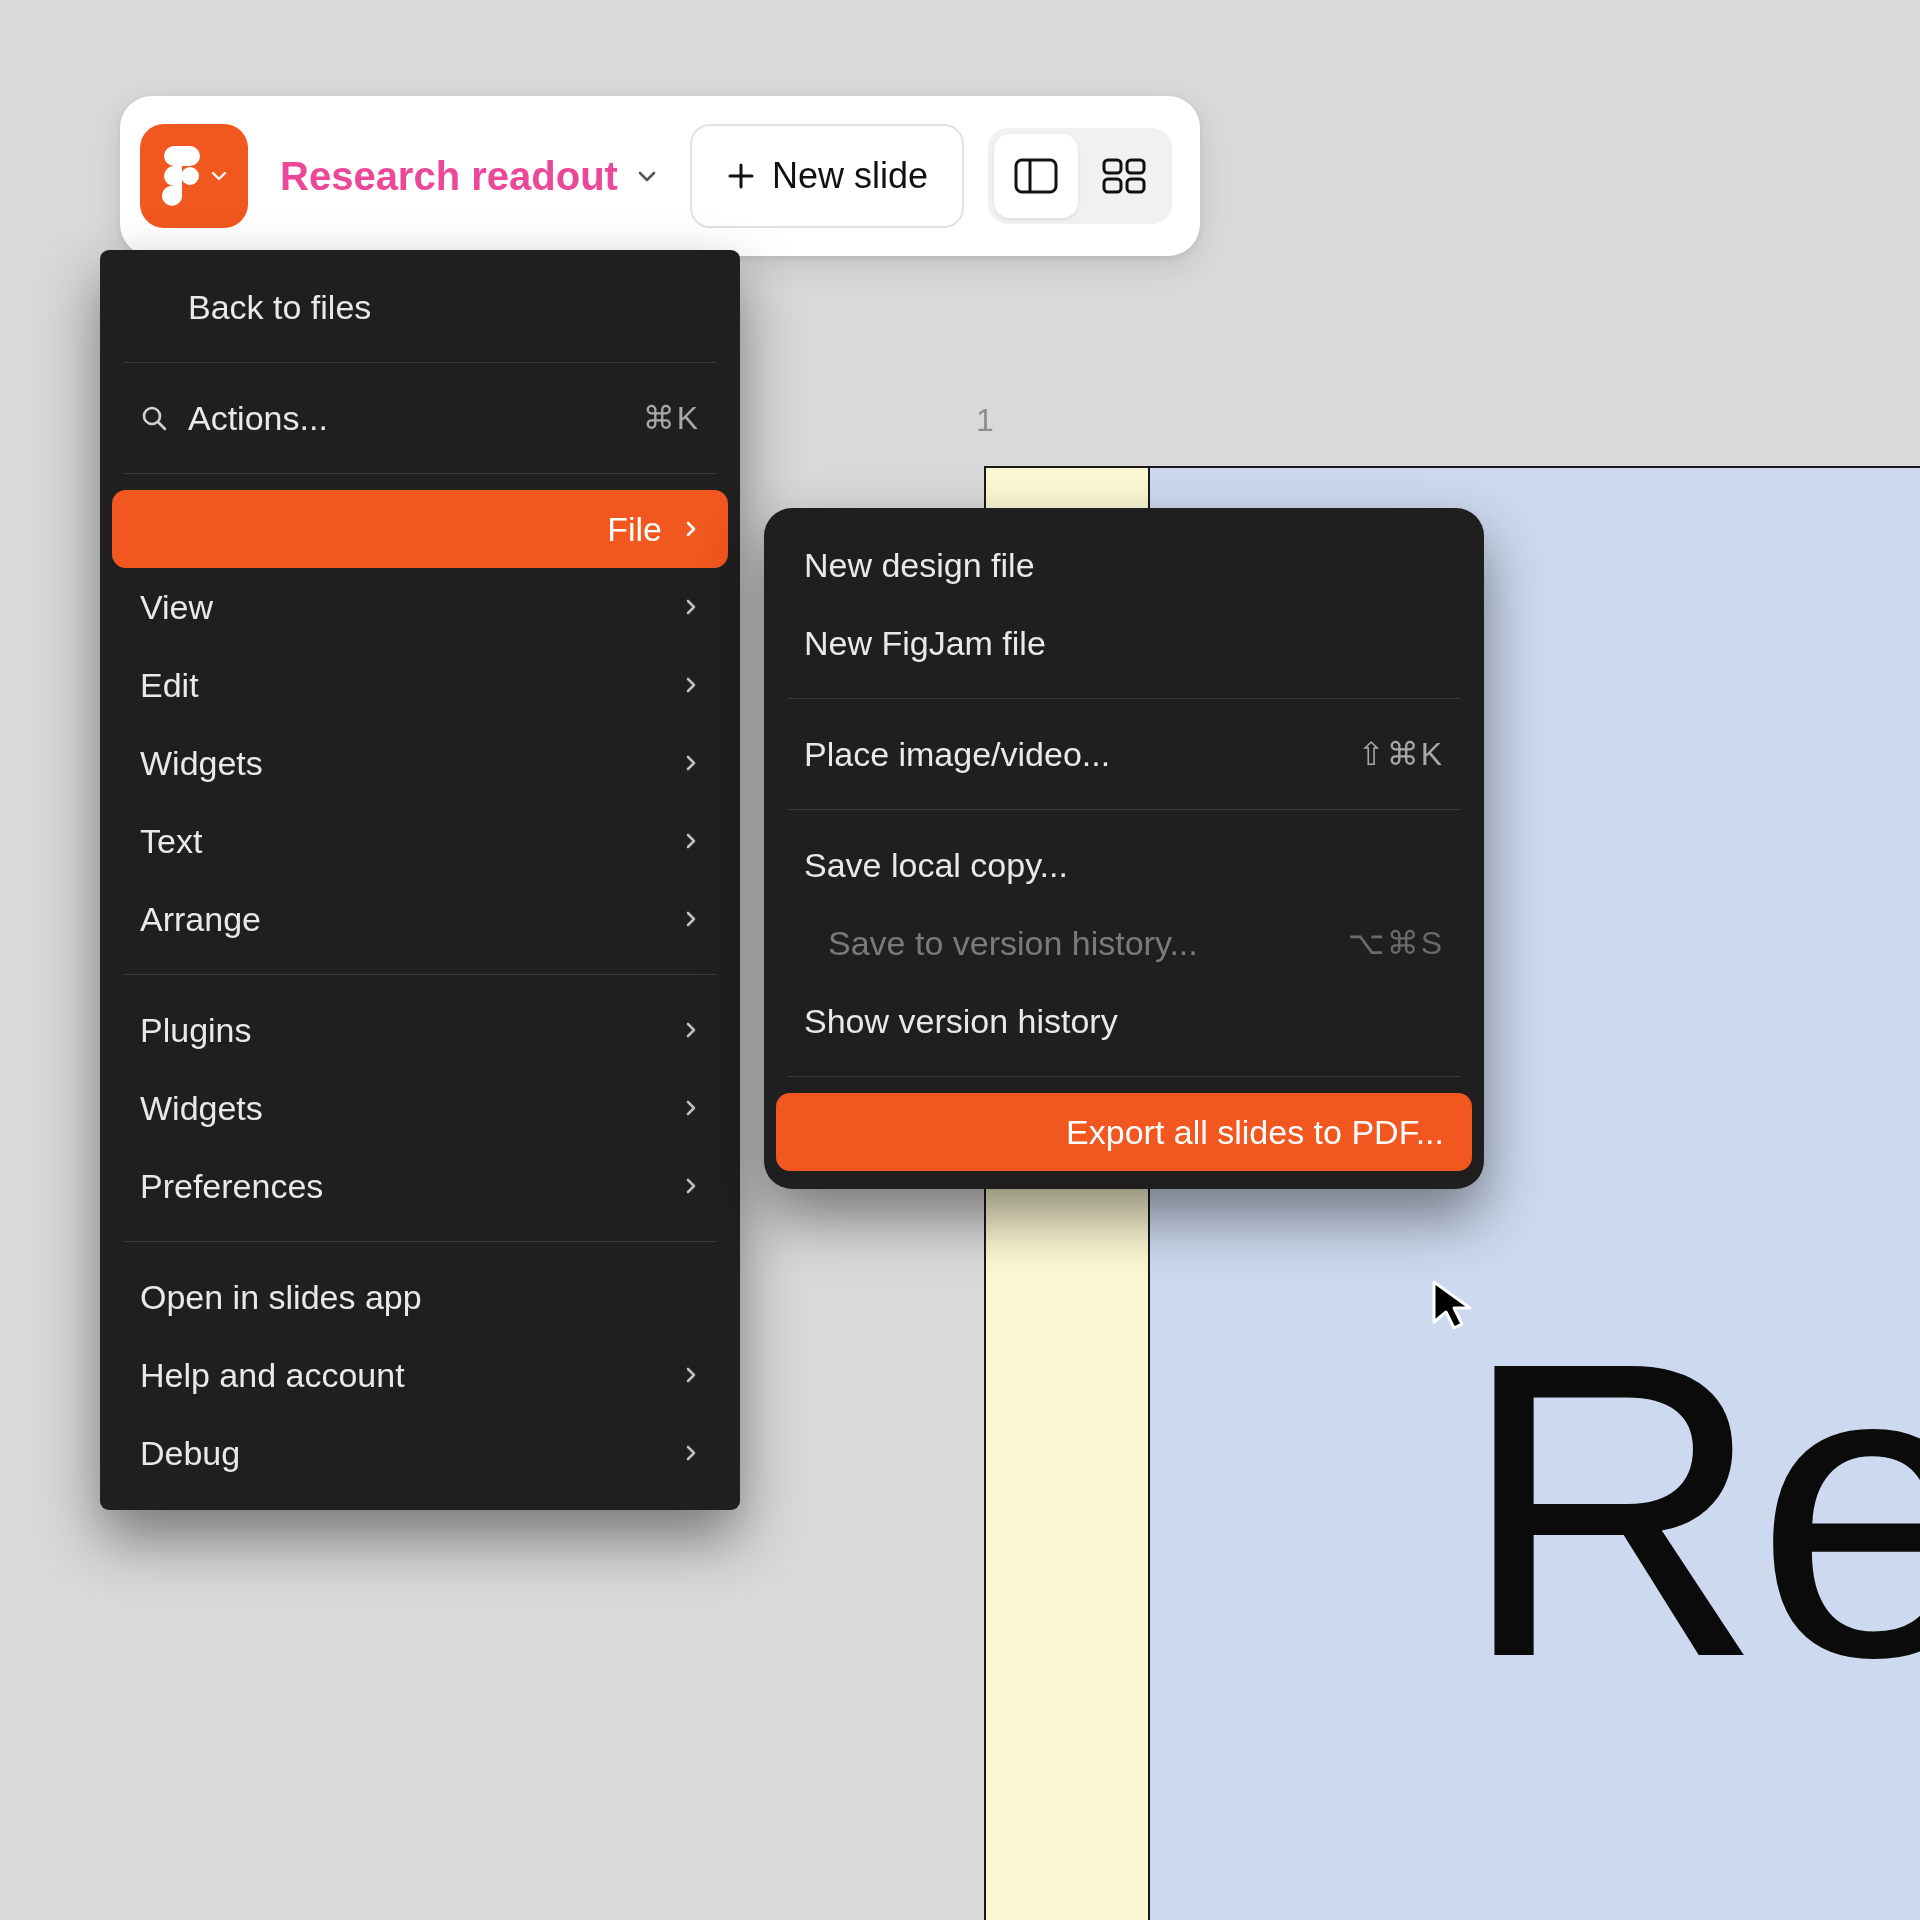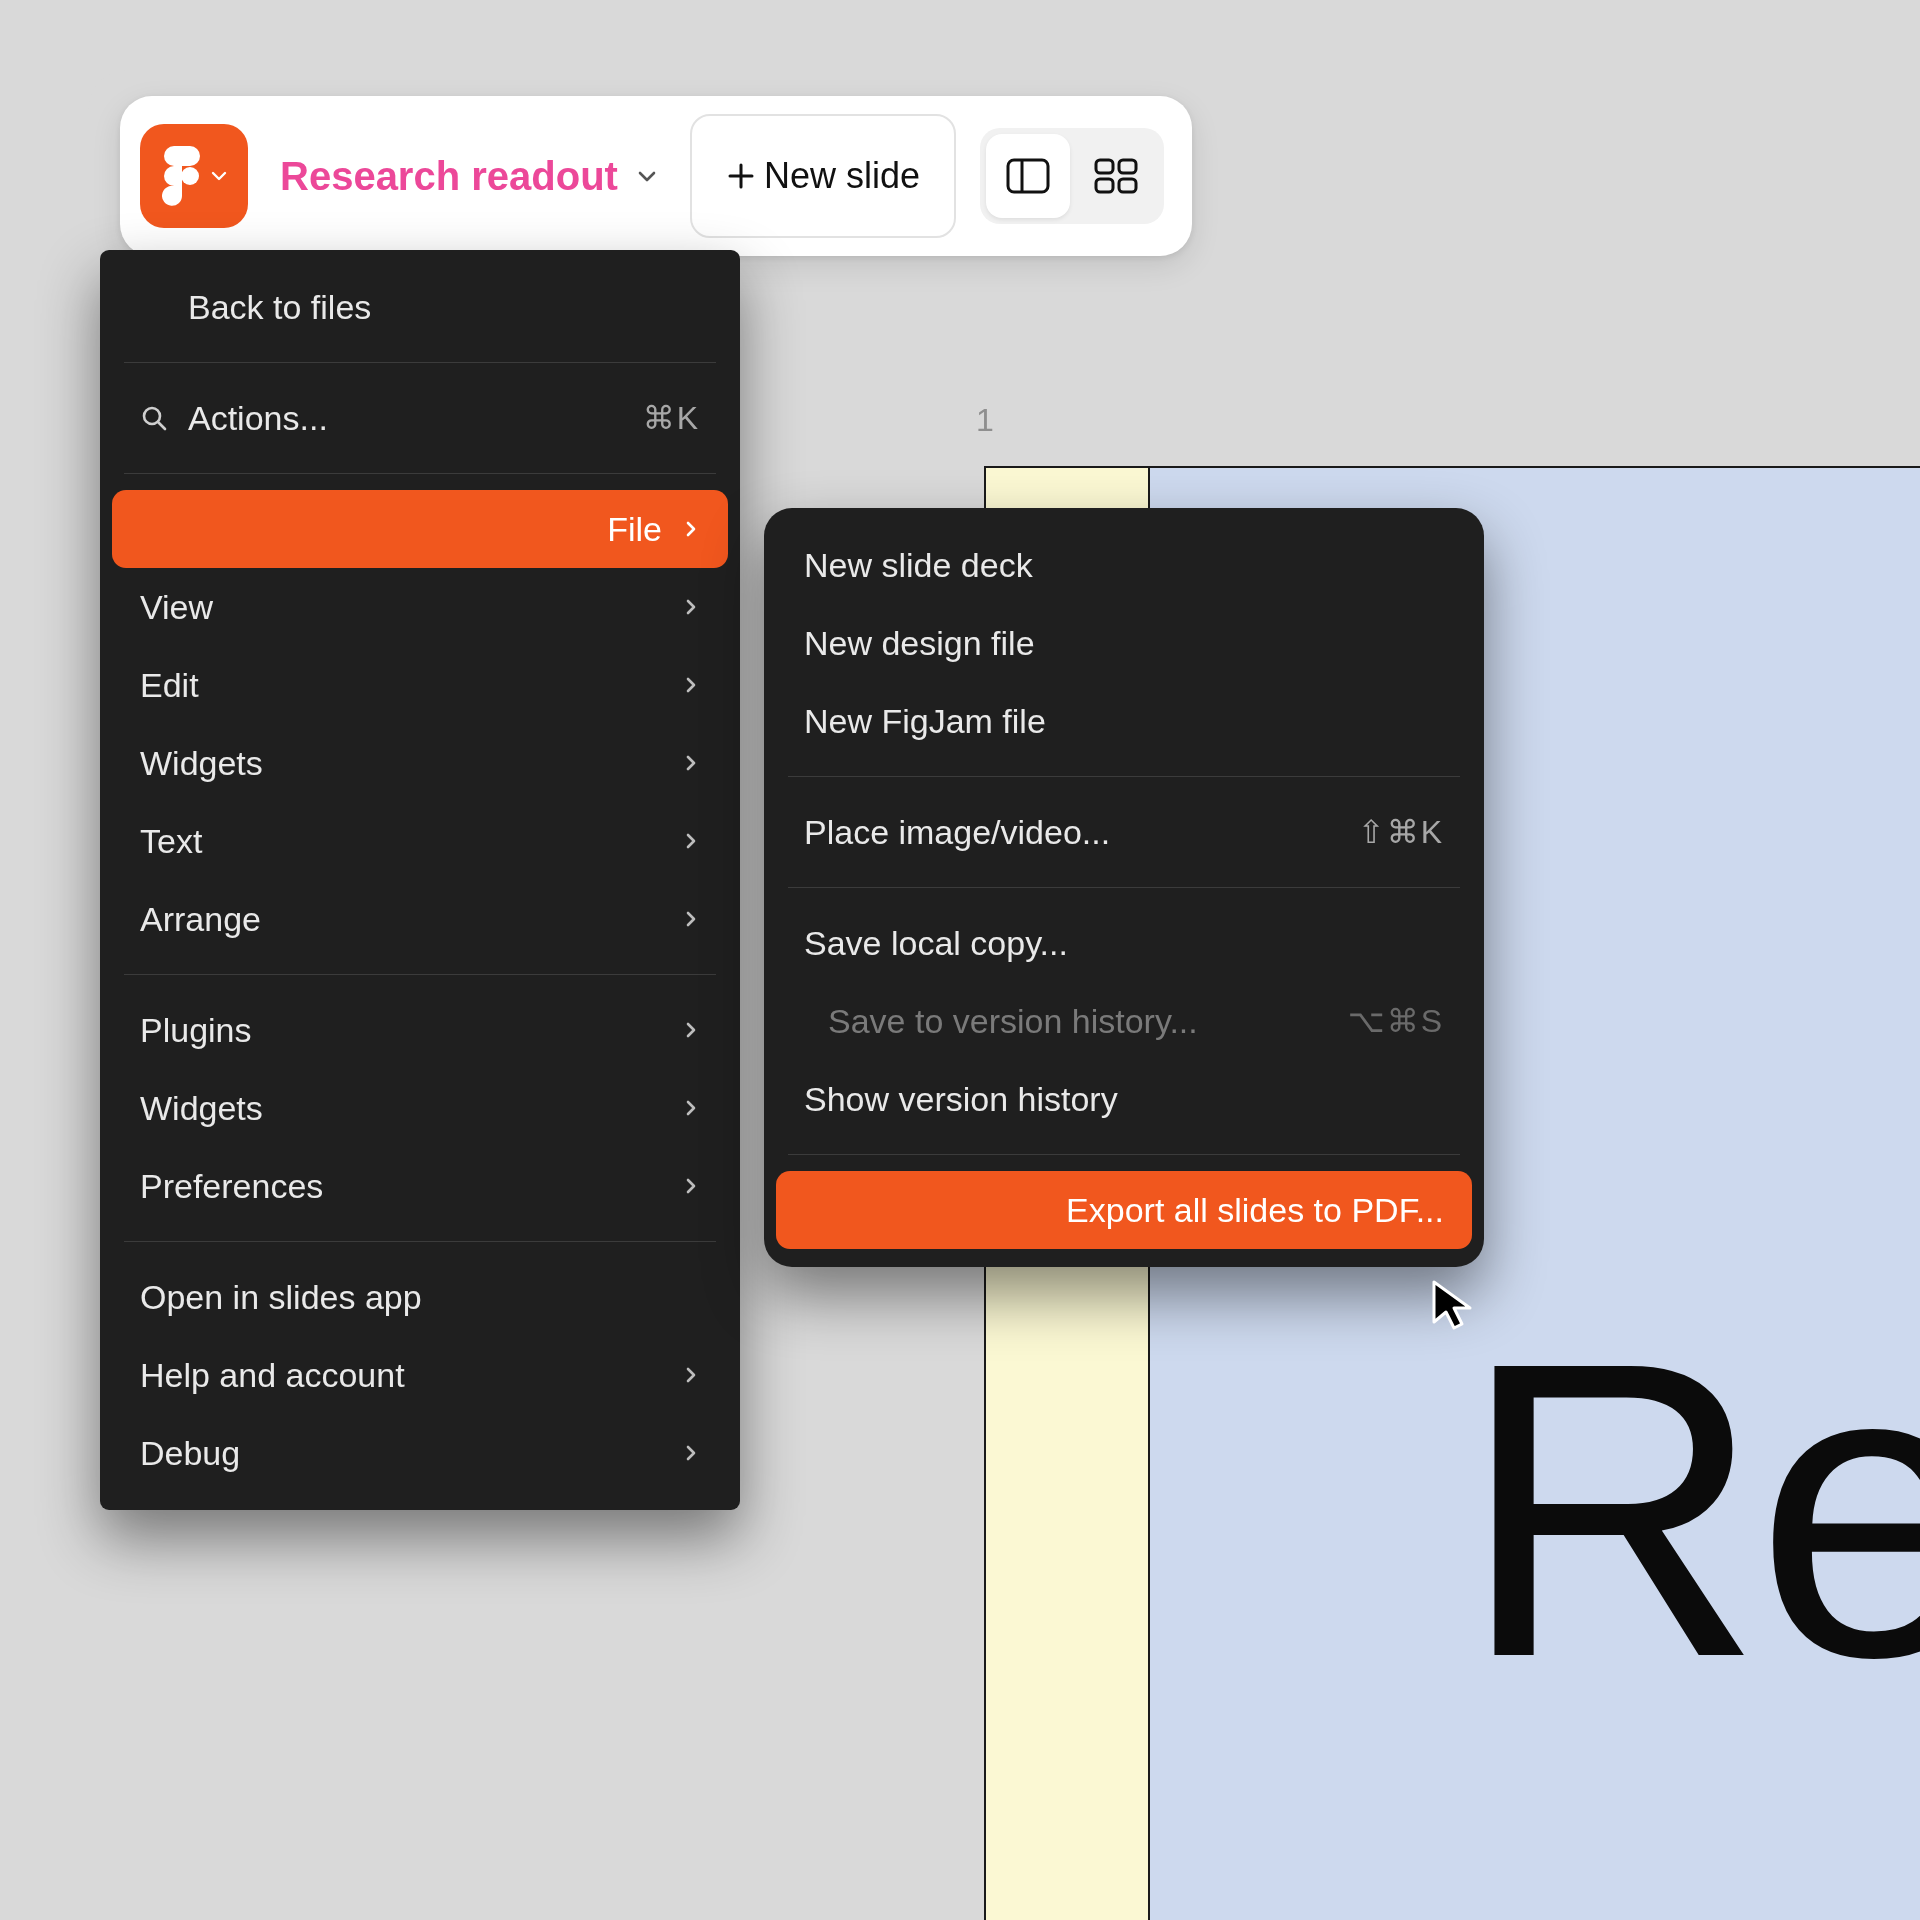--- a/index.html
+++ b/index.html
@@ -89,23 +89,23 @@
 
   .doc-title {
     display:flex; align-items:center; gap:18px;
     font-size: 40px; font-weight:700; color:#ec4899;
     padding: 0 8px 0 8px;
   }
   .doc-title .chev { width:22px; height:22px; }
   .doc-title .chev svg { width:22px; height:22px; display:block; stroke:#555; }
 
   .newslide-btn {
-    display:flex; align-items:center; gap:8px;
+    display:flex; align-items:center; gap:16px;
     border:2px solid #e2e2e2; border-radius:20px;
-    height:124px; padding:0 34px;
+    height:104px; padding:0 34px;
     font-size:36px; font-weight:500; color:#111;
   }
   .plus-icon { width:30px; height:30px; }
   .plus-icon svg{ width:30px; height:30px; display:block; stroke:#111; }
 
   .view-toggle {
     display:flex; align-items:center;
     background:#f1f1f1; border-radius:20px;
     height:96px; padding:6px;
     gap:4px;
@@ -338,23 +338,20 @@
     <span class="chev-r">
         <svg viewBox="0 0 18 18">
           <polyline points="6,3 12,9 6,15" fill="none" stroke-width="2.6" stroke-linecap="round" stroke-linejoin="round"></polyline>
         </svg>
       </span>
   </div>
 </div>
 
 <div class="menu menu-sub">
   <div class="mi">
-    <span class="lbl">New slide deck</span>
-  </div>
-  <div class="mi">
     <span class="lbl">New design file</span>
   </div>
   <div class="mi">
     <span class="lbl">New FigJam file</span>
   </div>
   <div class="sep"></div>
   <div class="mi">
     <span class="lbl">Place image/video...</span>
     <span class="shortcut">⇧⌘K</span>
   </div>

